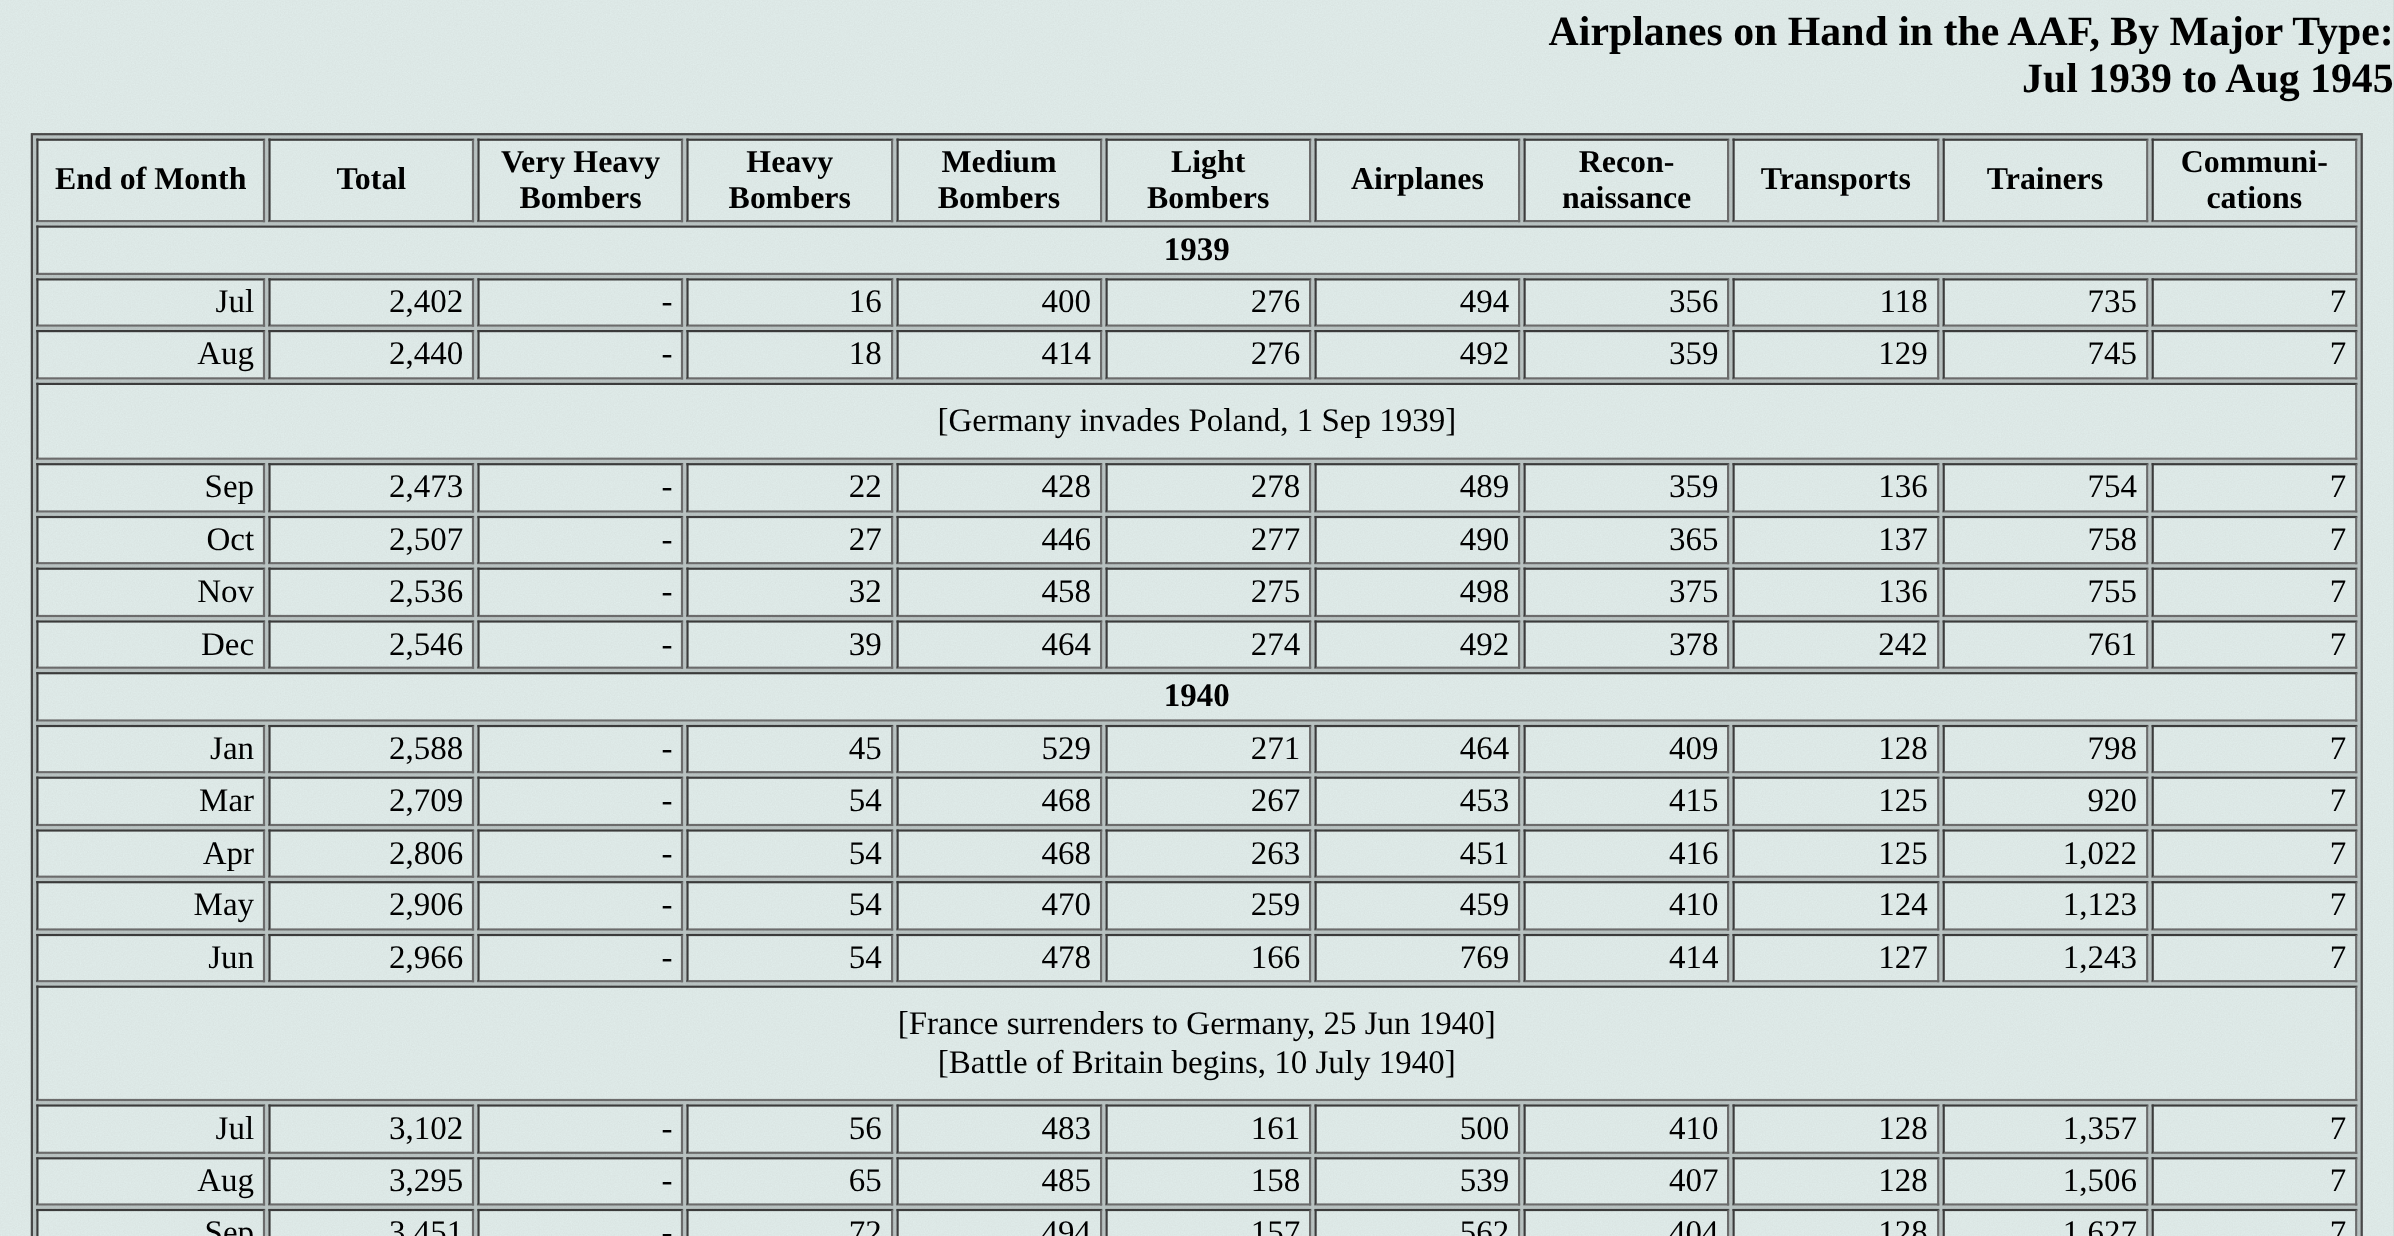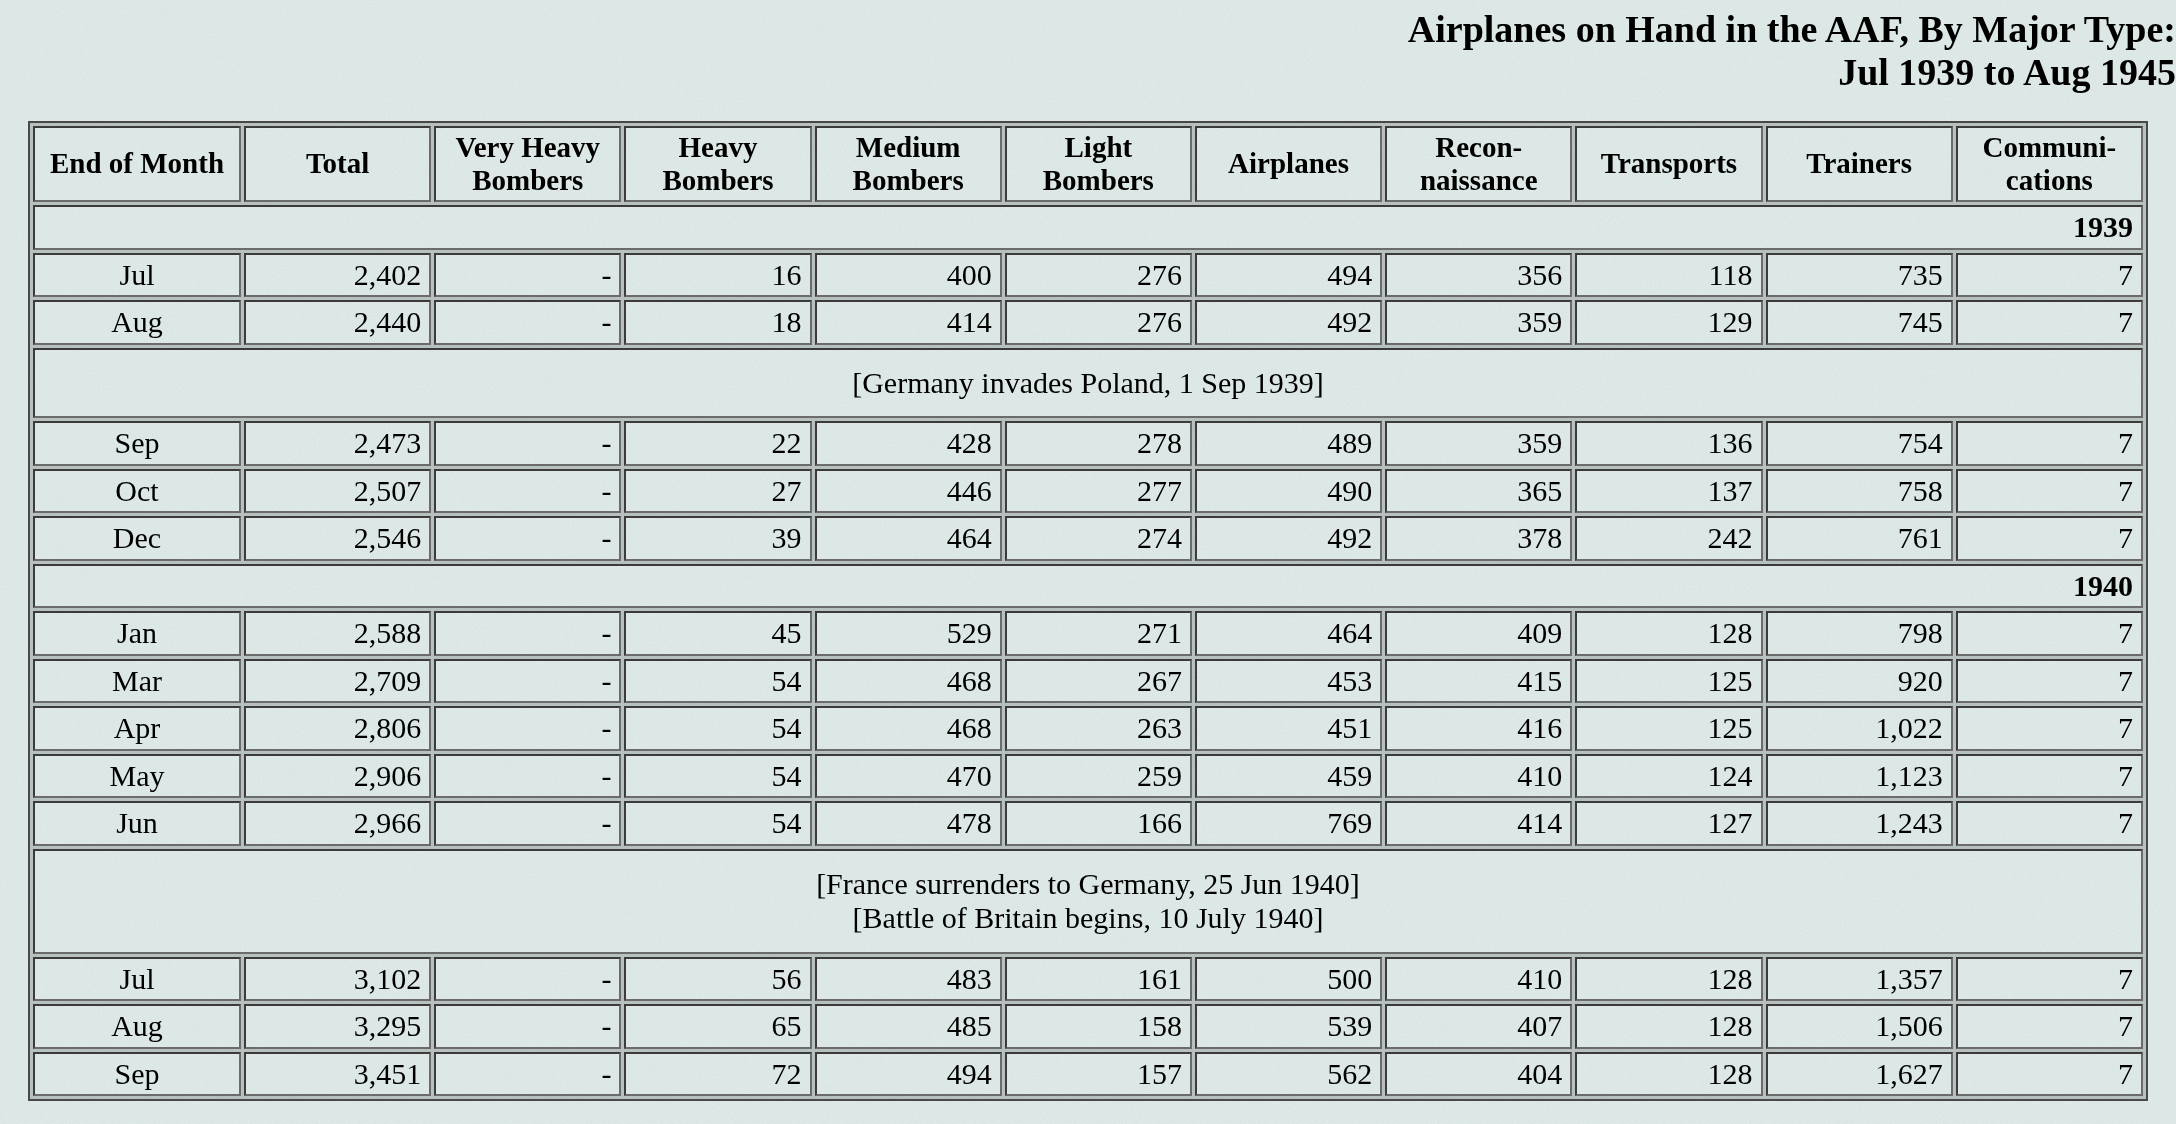--- a/index.html
+++ b/index.html
@@ -57,23 +57,23 @@
     white-space: pre-line;
     padding: 3px 4px;
     line-height: 1.15;
   }
   td {
     font-size: 30px;
     padding: 3px 8px;
     line-height: 1.15;
     vertical-align: middle;
   }
-  td.month { text-align: center; }
+  td.month { text-align: right; }
   td.num   { text-align: right; }
-  td.year  { font-weight: bold; text-align: right; margin-left: 32px; }
+  td.year  { font-weight: bold; text-align: center; margin-left: 32px; }
   td.note  { text-align: center; white-space: pre-line; padding: 16px 8px; }
 </style>
 </head>
 <body>
 
 <svg class="texture" width="2176" height="1124" xmlns="http://www.w3.org/2000/svg">
   <filter id="paper">
     <feTurbulence type="fractalNoise" baseFrequency="0.82" numOctaves="2" seed="7" stitchTiles="stitch"></feTurbulence>
     <feColorMatrix type="matrix" values="0 0 0 0 0  0 0 0 0 0  0 0 0 0 0  0.05 0.05 0.05 0 0"></feColorMatrix>
   </filter>
@@ -173,20 +173,33 @@
         <td class="num">27</td>
         <td class="num">446</td>
         <td class="num">277</td>
         <td class="num">490</td>
         <td class="num">365</td>
         <td class="num">137</td>
         <td class="num">758</td>
         <td class="num">7</td>
       </tr>
       <tr>
+        <td class="month">Nov</td>
+        <td class="num">2,536</td>
+        <td class="num">-</td>
+        <td class="num">32</td>
+        <td class="num">458</td>
+        <td class="num">275</td>
+        <td class="num">498</td>
+        <td class="num">375</td>
+        <td class="num">136</td>
+        <td class="num">755</td>
+        <td class="num">7</td>
+      </tr>
+      <tr>
         <td class="month">Dec</td>
         <td class="num">2,546</td>
         <td class="num">-</td>
         <td class="num">39</td>
         <td class="num">464</td>
         <td class="num">274</td>
         <td class="num">492</td>
         <td class="num">378</td>
         <td class="num">242</td>
         <td class="num">761</td>

